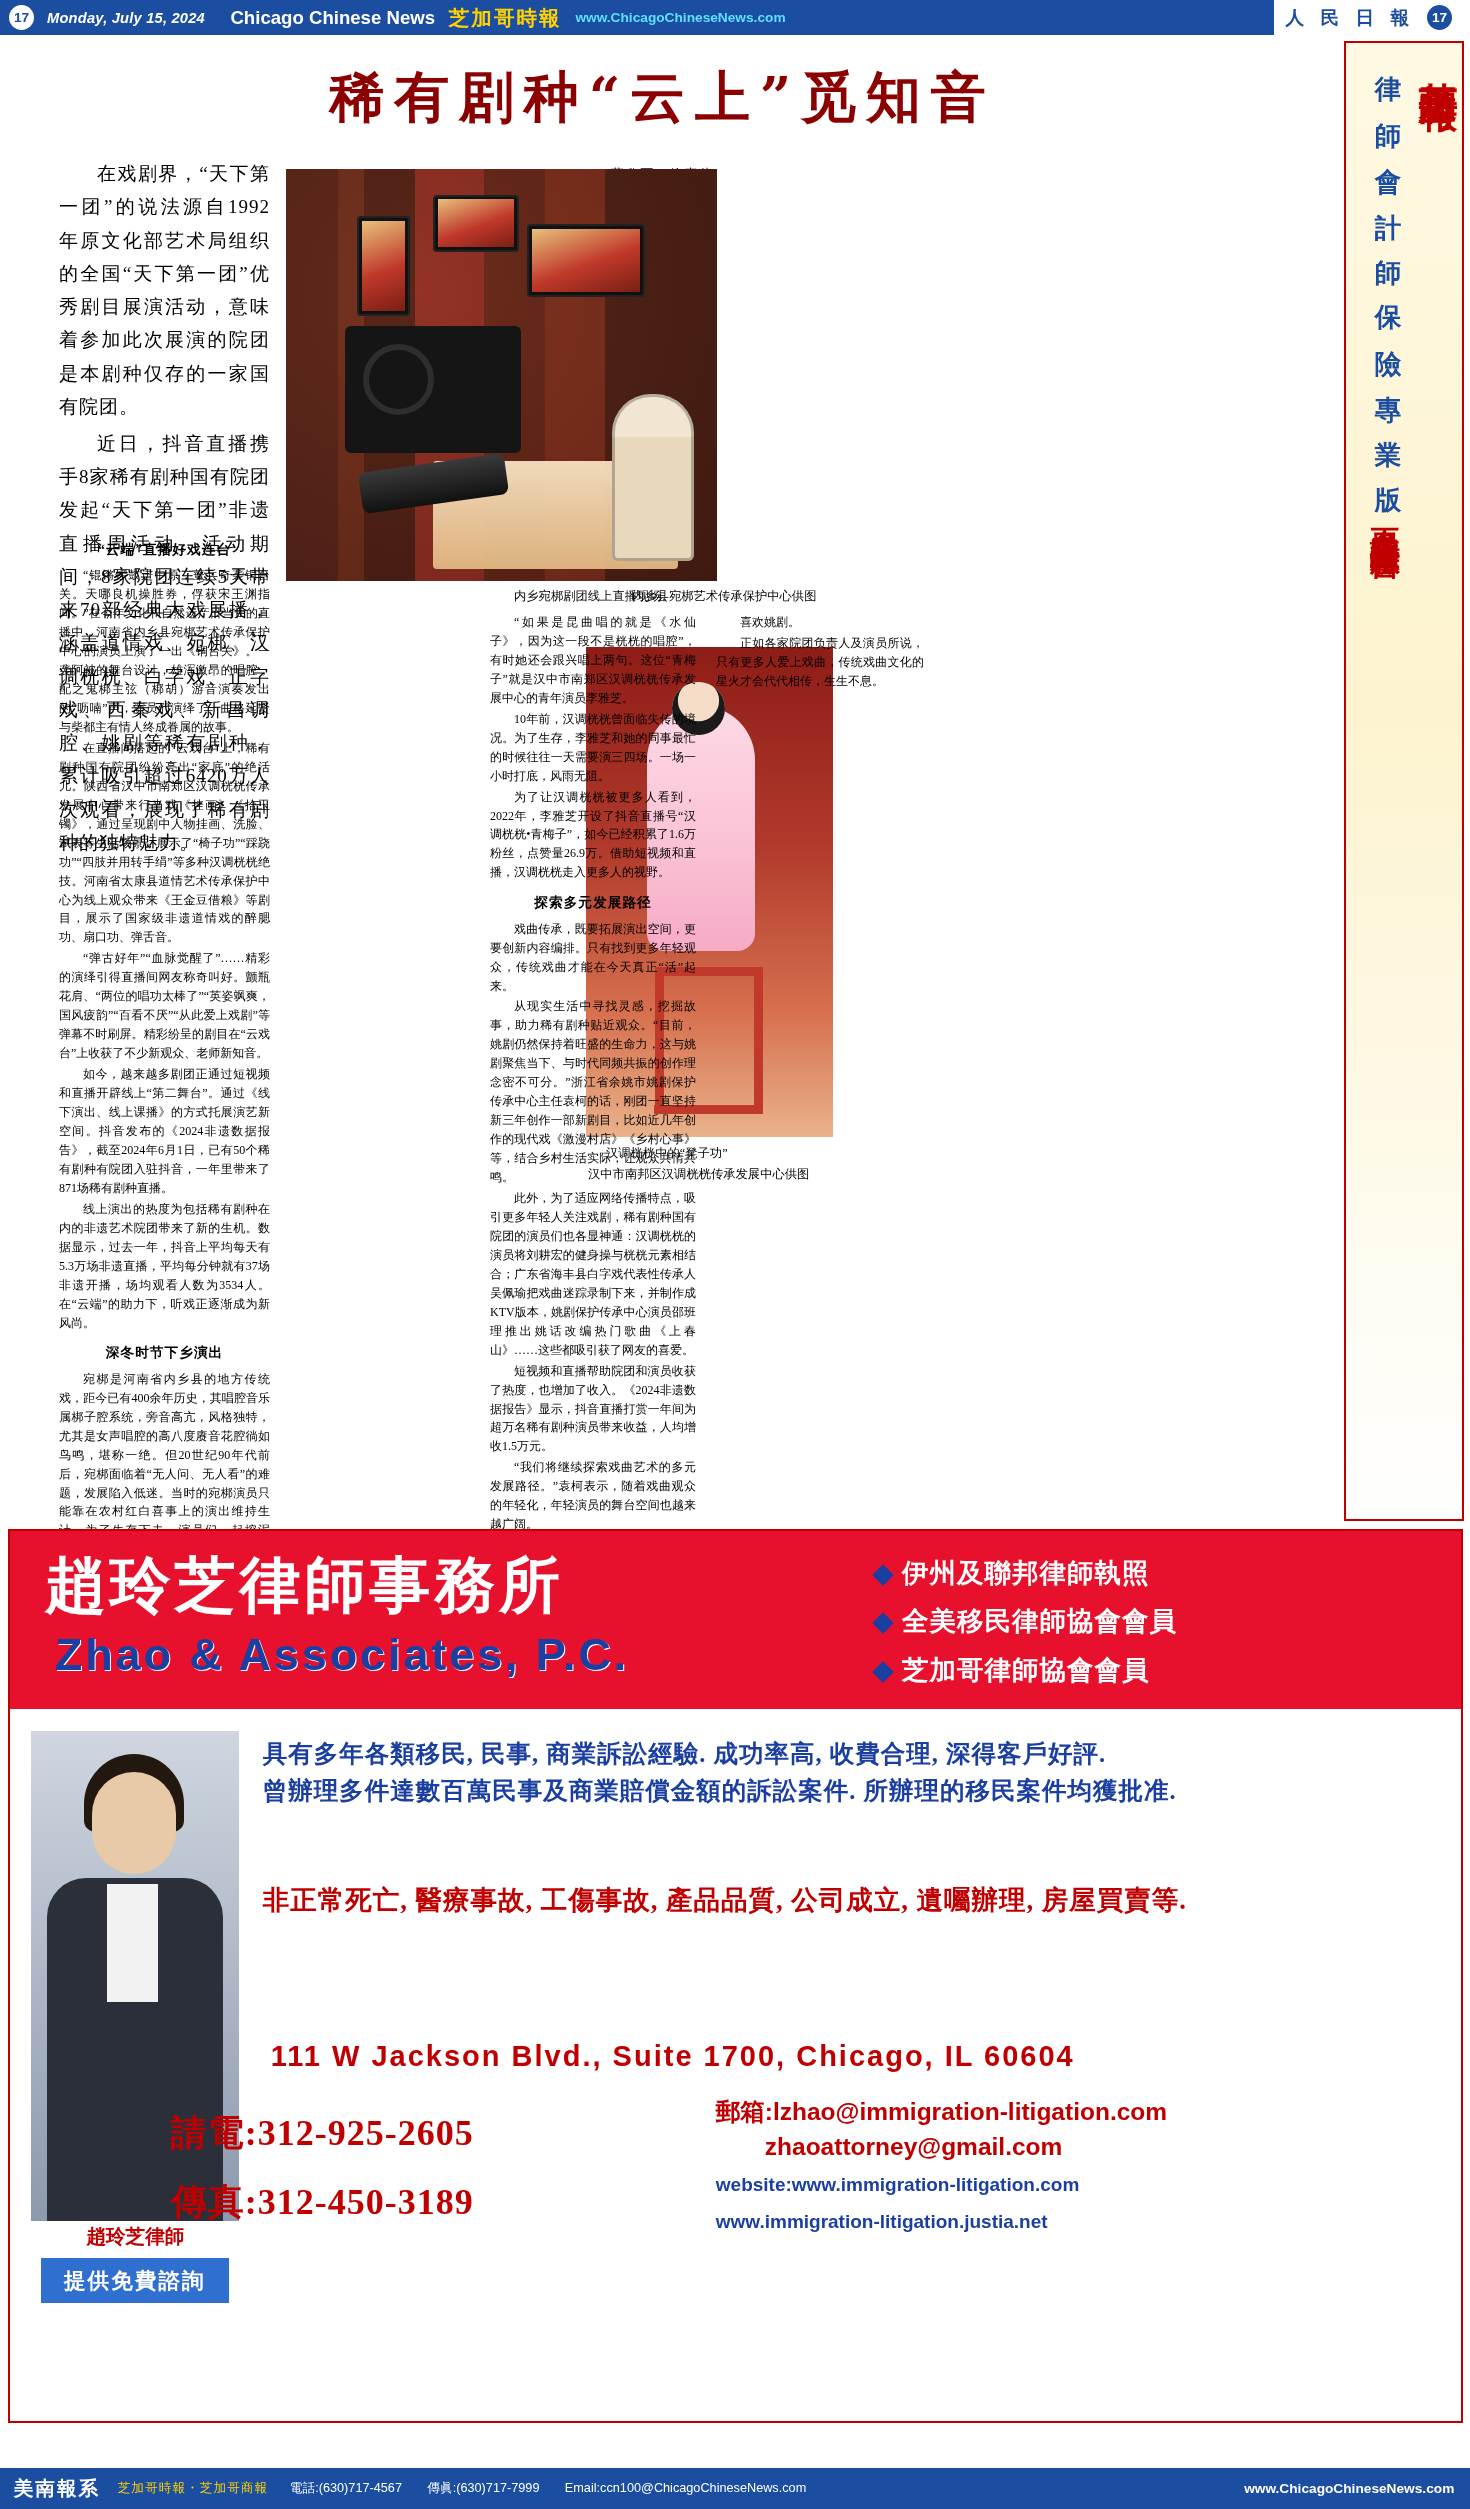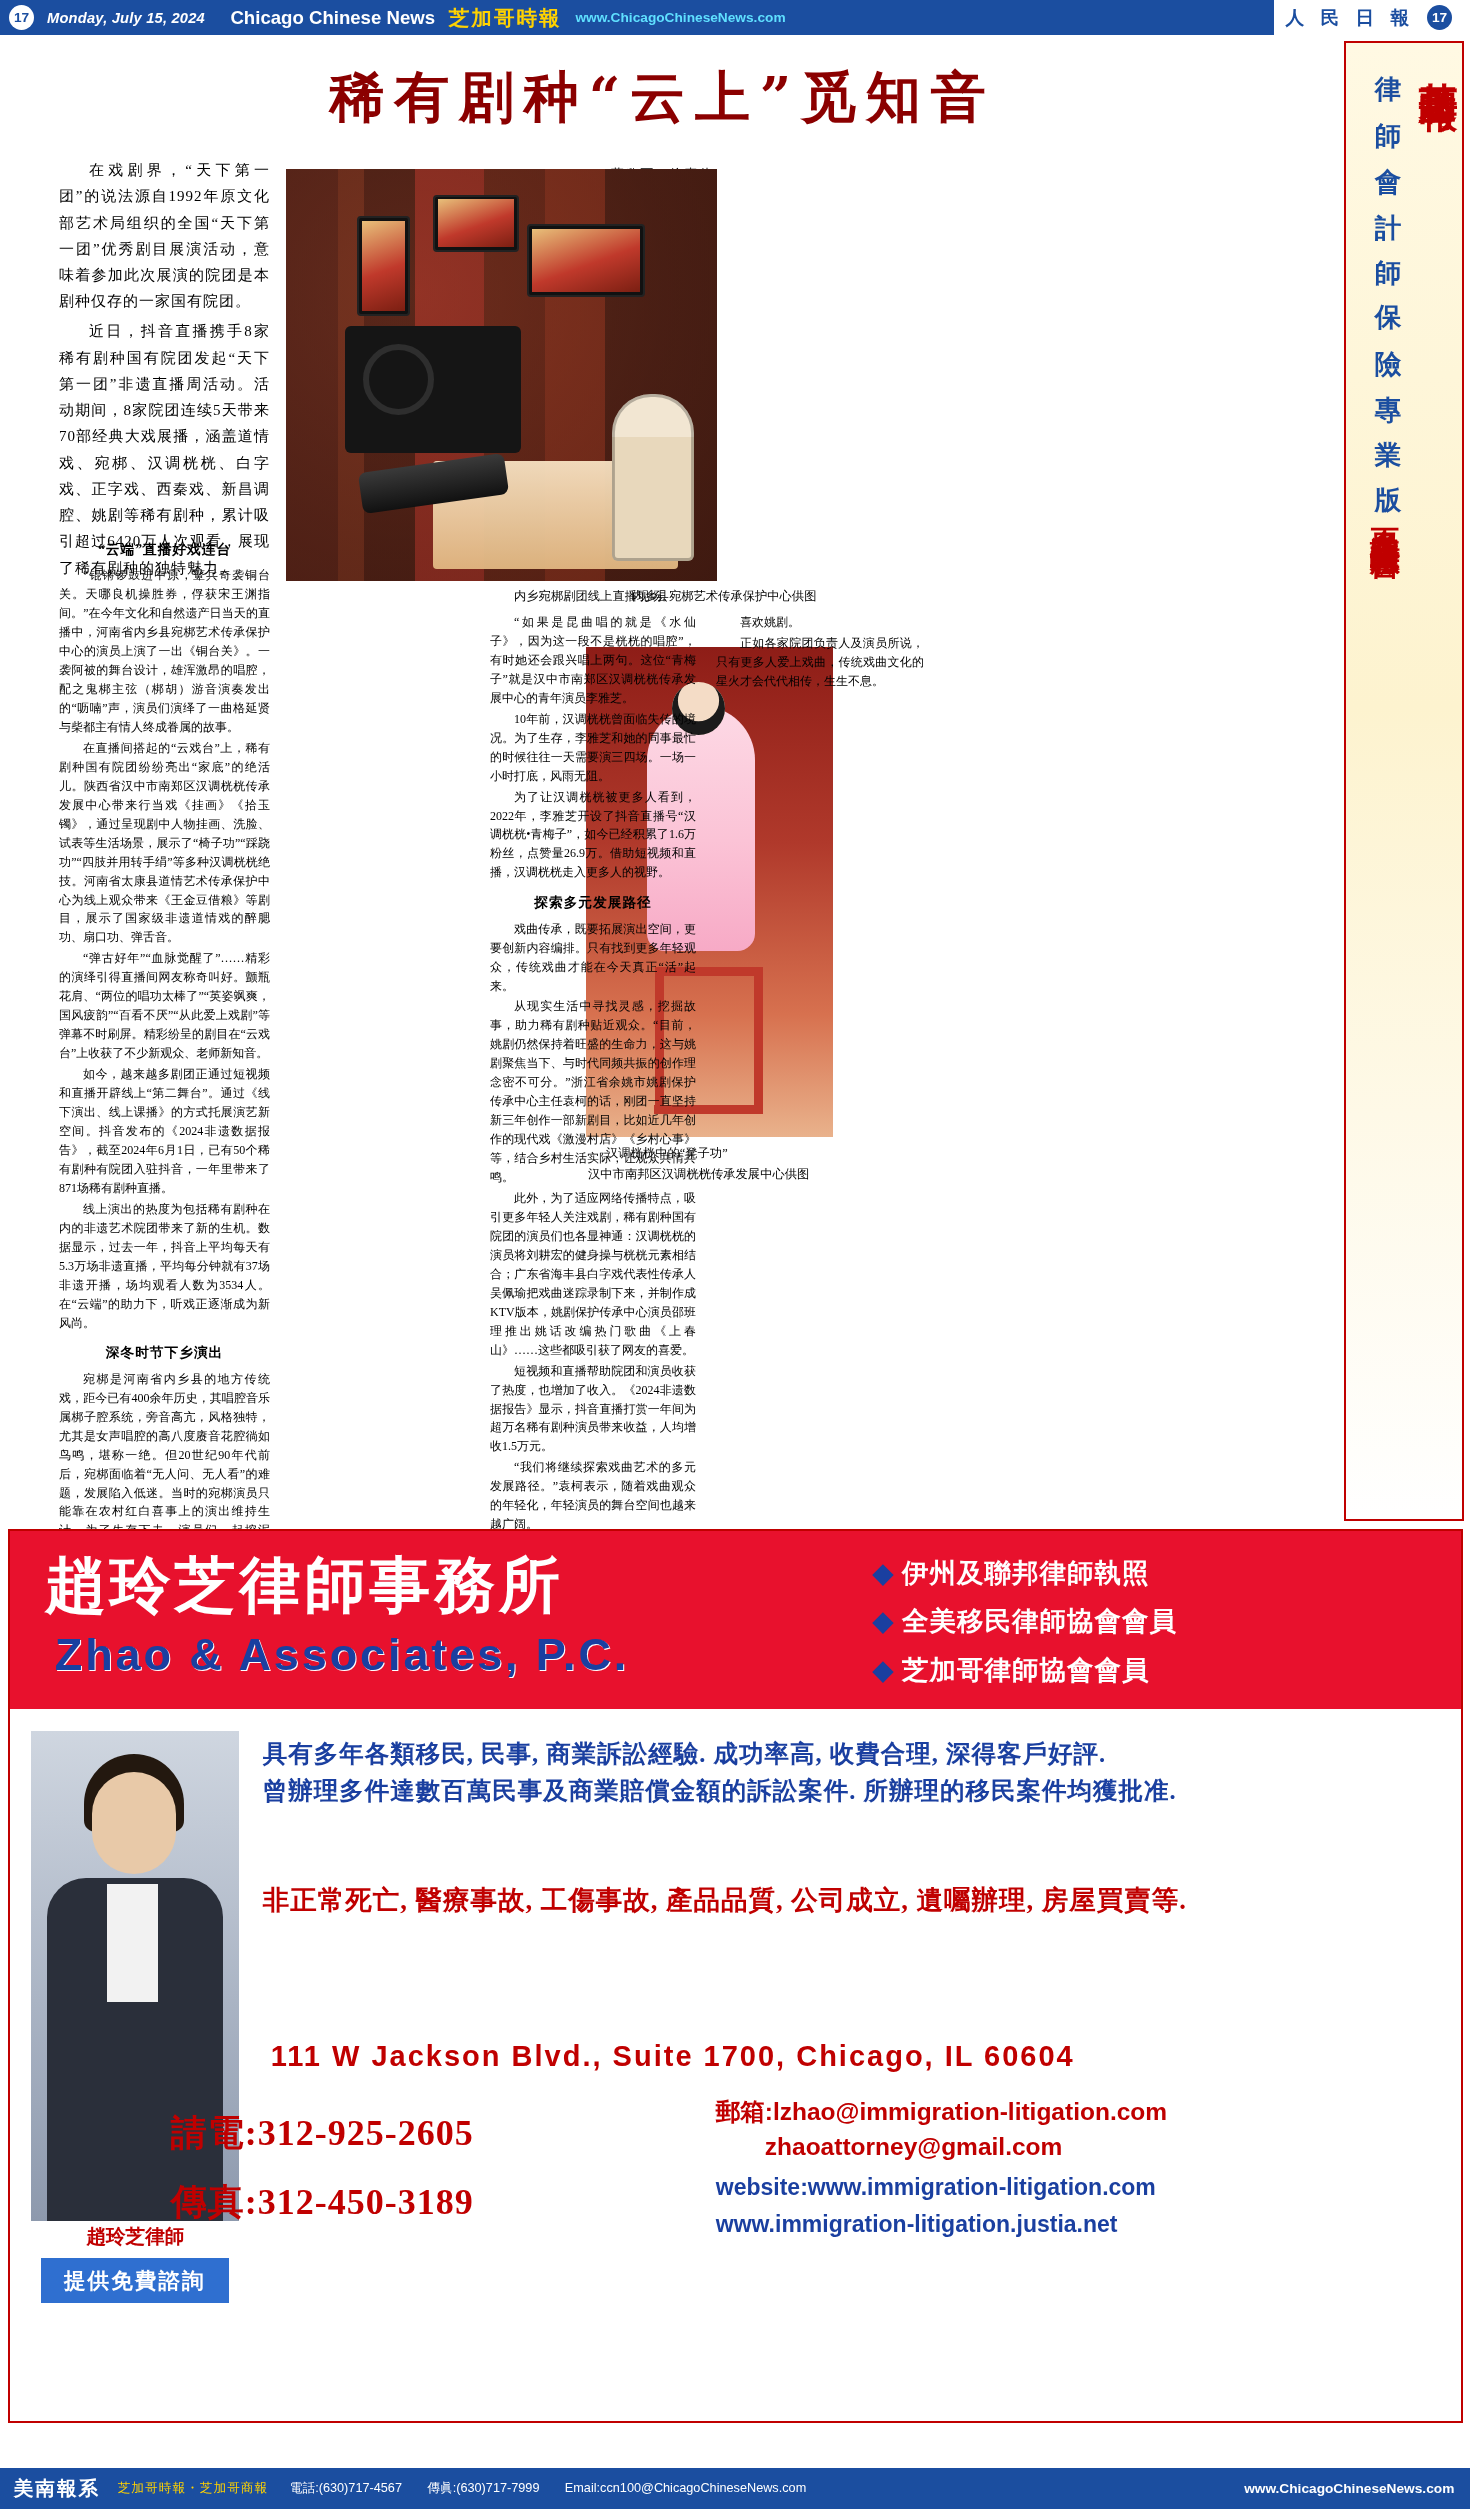--- a/index.html
+++ b/index.html
@@ -99,21 +99,21 @@
     font-family:"DejaVu Serif", serif;
   }
   .byline {
     text-align:center; font-size:12.7px; color:#000; margin-top:31px;
     letter-spacing:2px;
   }
 
   
   .col { position:absolute; font-size:12px; line-height:1.58; text-align:justify; }
   .col p { margin:0 0 2px 0; text-indent:2em; }
-  .col1 { left:59px; top:157px; width:211px; font-size:15px; line-height:1.75; letter-spacing:1px; }
+  .col1 { left:59px; top:157px; width:211px; font-size:19px; line-height:1.75; letter-spacing:1px; }
   .col1 p { text-indent:2em; margin:0 0 3.9px 0; }
 
   .subhead {
     text-align:center; font-weight:bold; font-size:13.7px;
     margin:9.8px 0 5.9px 0; letter-spacing:1px;
   }
 
   .col2 { left:59px; top:529px; width:211px; }
   .col3 { left:490px; top:613px; width:206px; }
   .col4 { left:716px; top:613px; width:208px; }
@@ -237,21 +237,21 @@
   .ad-mail {
     position:absolute; left:706px;
     font-family:"Liberation Sans", sans-serif;
     font-size:24.5px; font-weight:bold; color:#c00000; letter-spacing:0px;
   }
   .ad-mail2 { position:absolute; left:755px; font-family:"Liberation Sans", sans-serif;
     font-size:24.5px; font-weight:bold; color:#c00000; }
   .ad-web {
     position:absolute; left:706px;
     font-family:"Liberation Sans", sans-serif;
-    font-size:23px; font-weight:bold; color:#1a3fa0;
+    font-size:19px; font-weight:bold; color:#1a3fa0;
   }
 
   
   .footer {
     position:absolute; left:0; bottom:0; width:1470px; height:41px;
     background:#1b4ea0; color:#ffffff; display:flex; align-items:center;
   }
   .f-left { font-size:19.6px; font-weight:bold; color:#ffffff; margin-left:13.7px; letter-spacing:2px; }
   .f-mid { font-size:12.7px; color:#ffd200; margin-left:17.6px; letter-spacing:1px; }
   .f-tel { font-family:"Liberation Sans", sans-serif; font-size:12.7px; margin-left:21.6px; }

